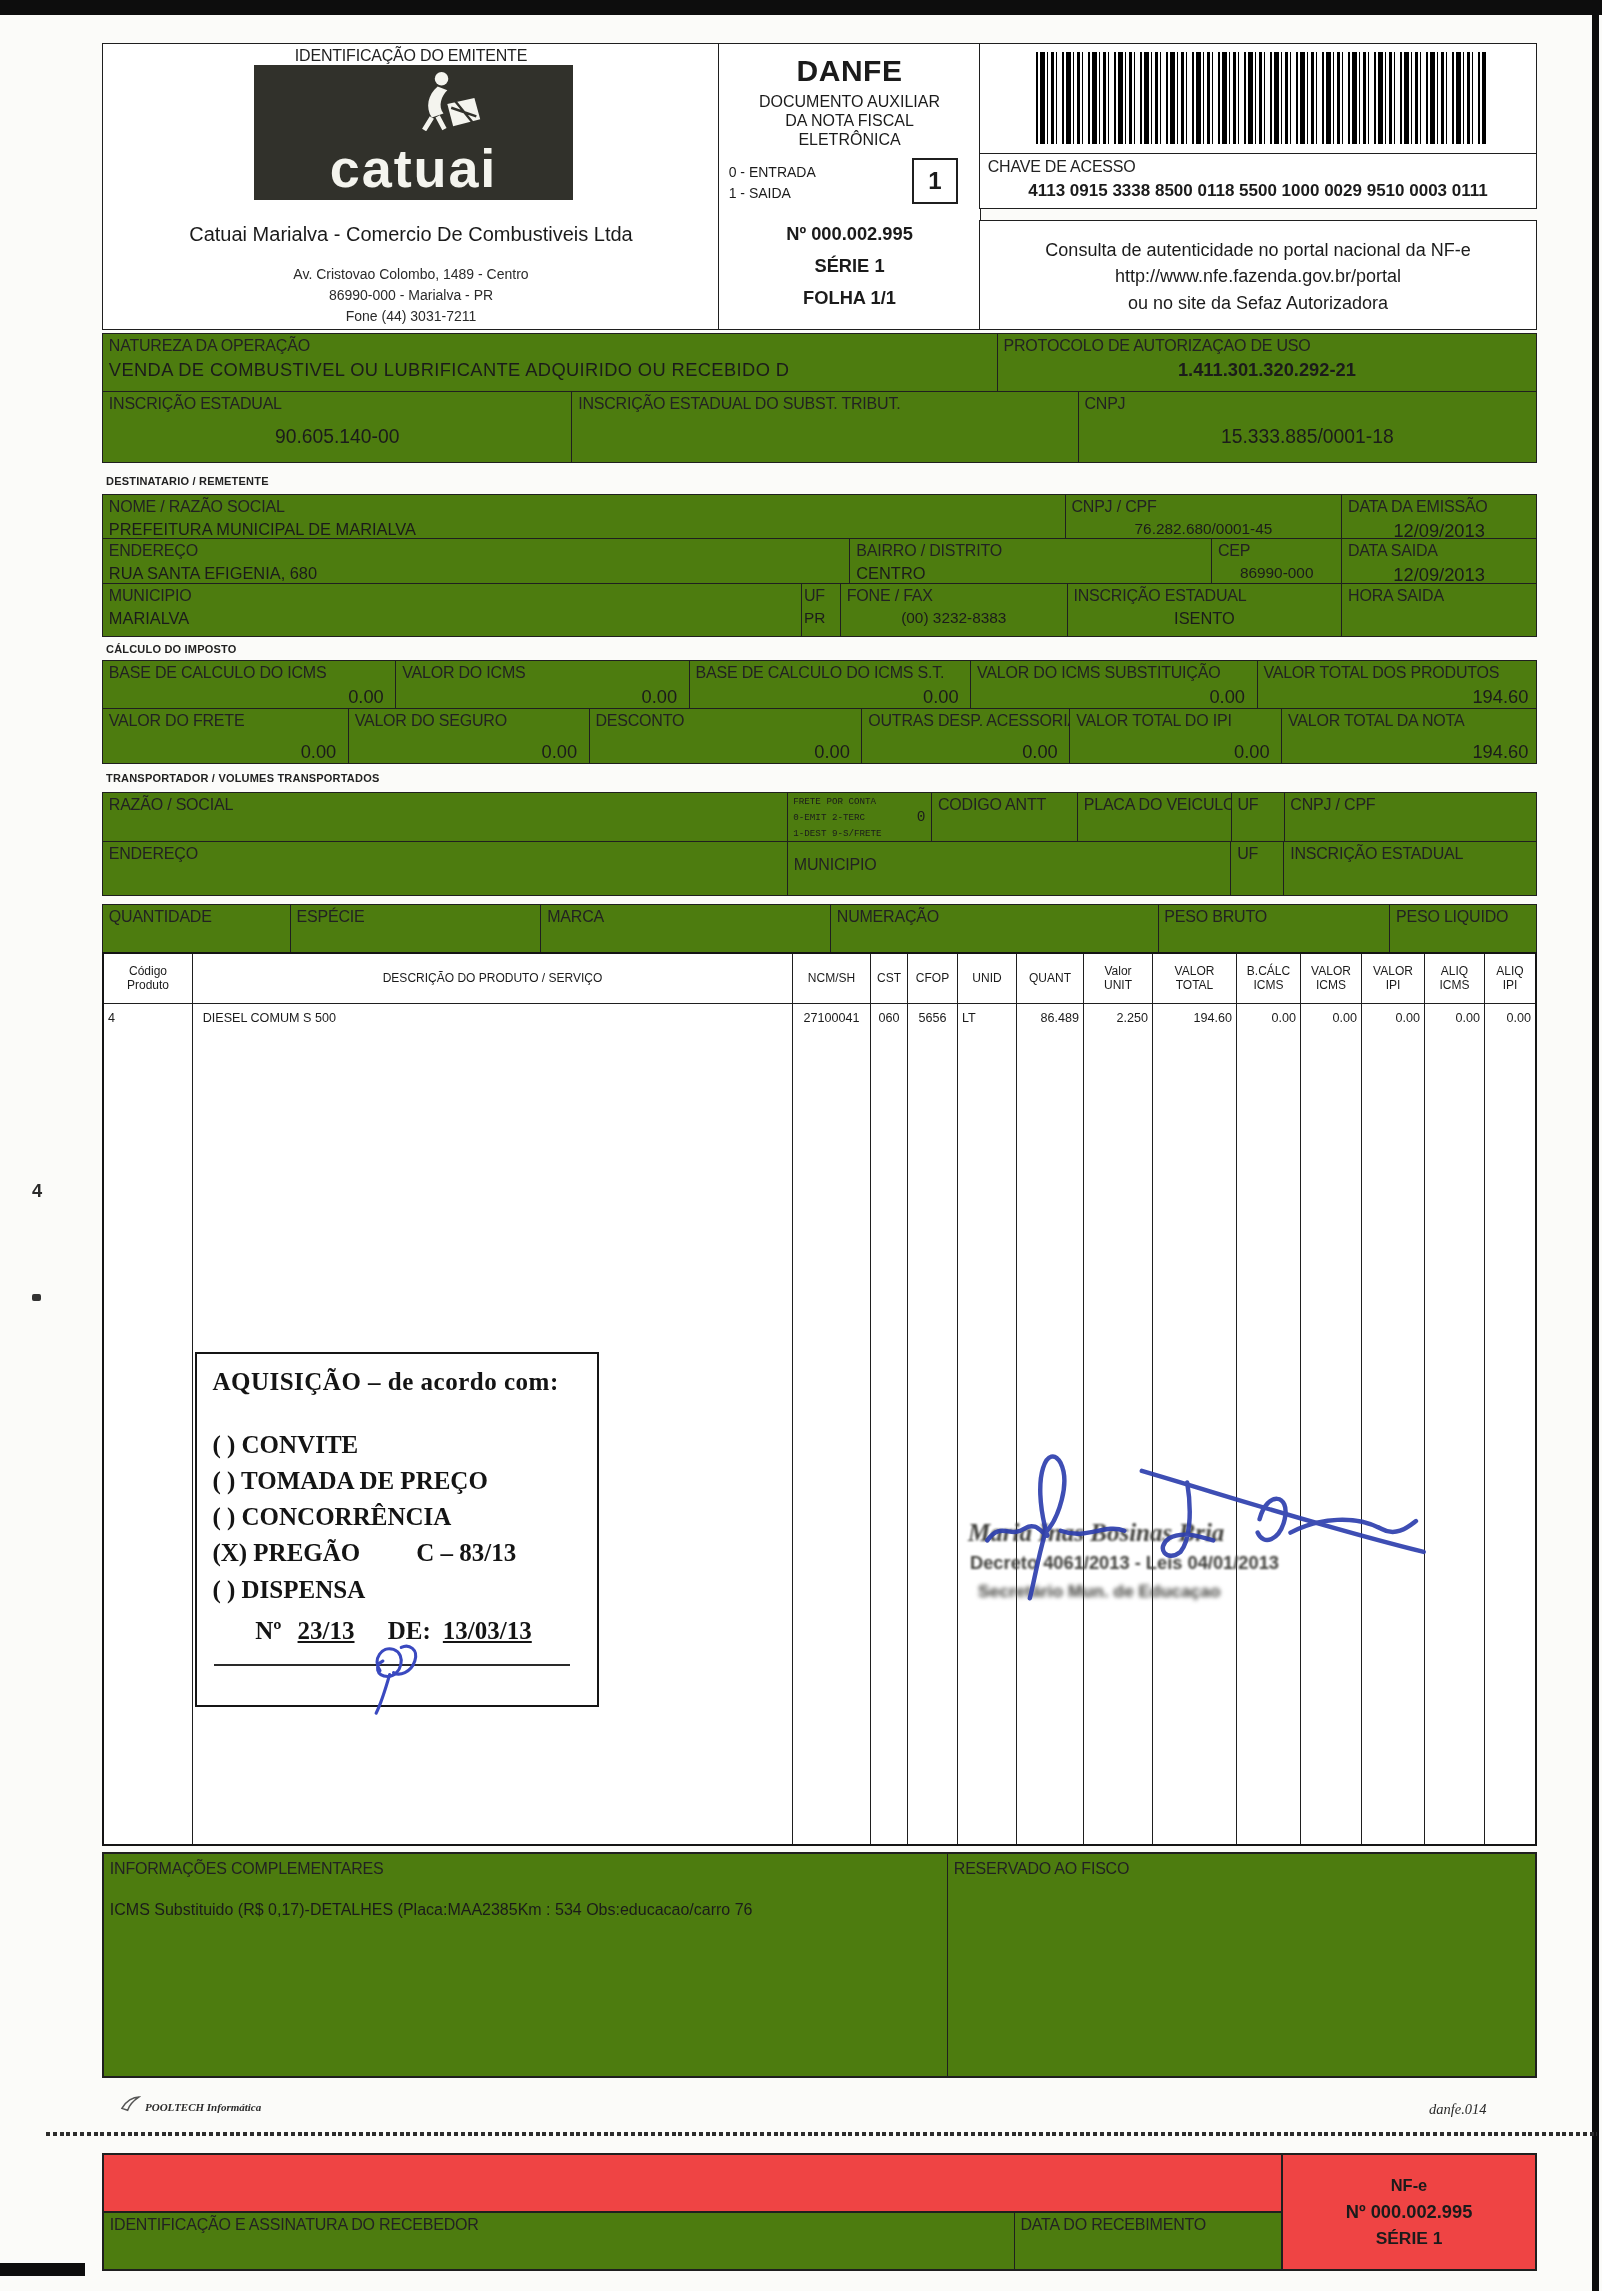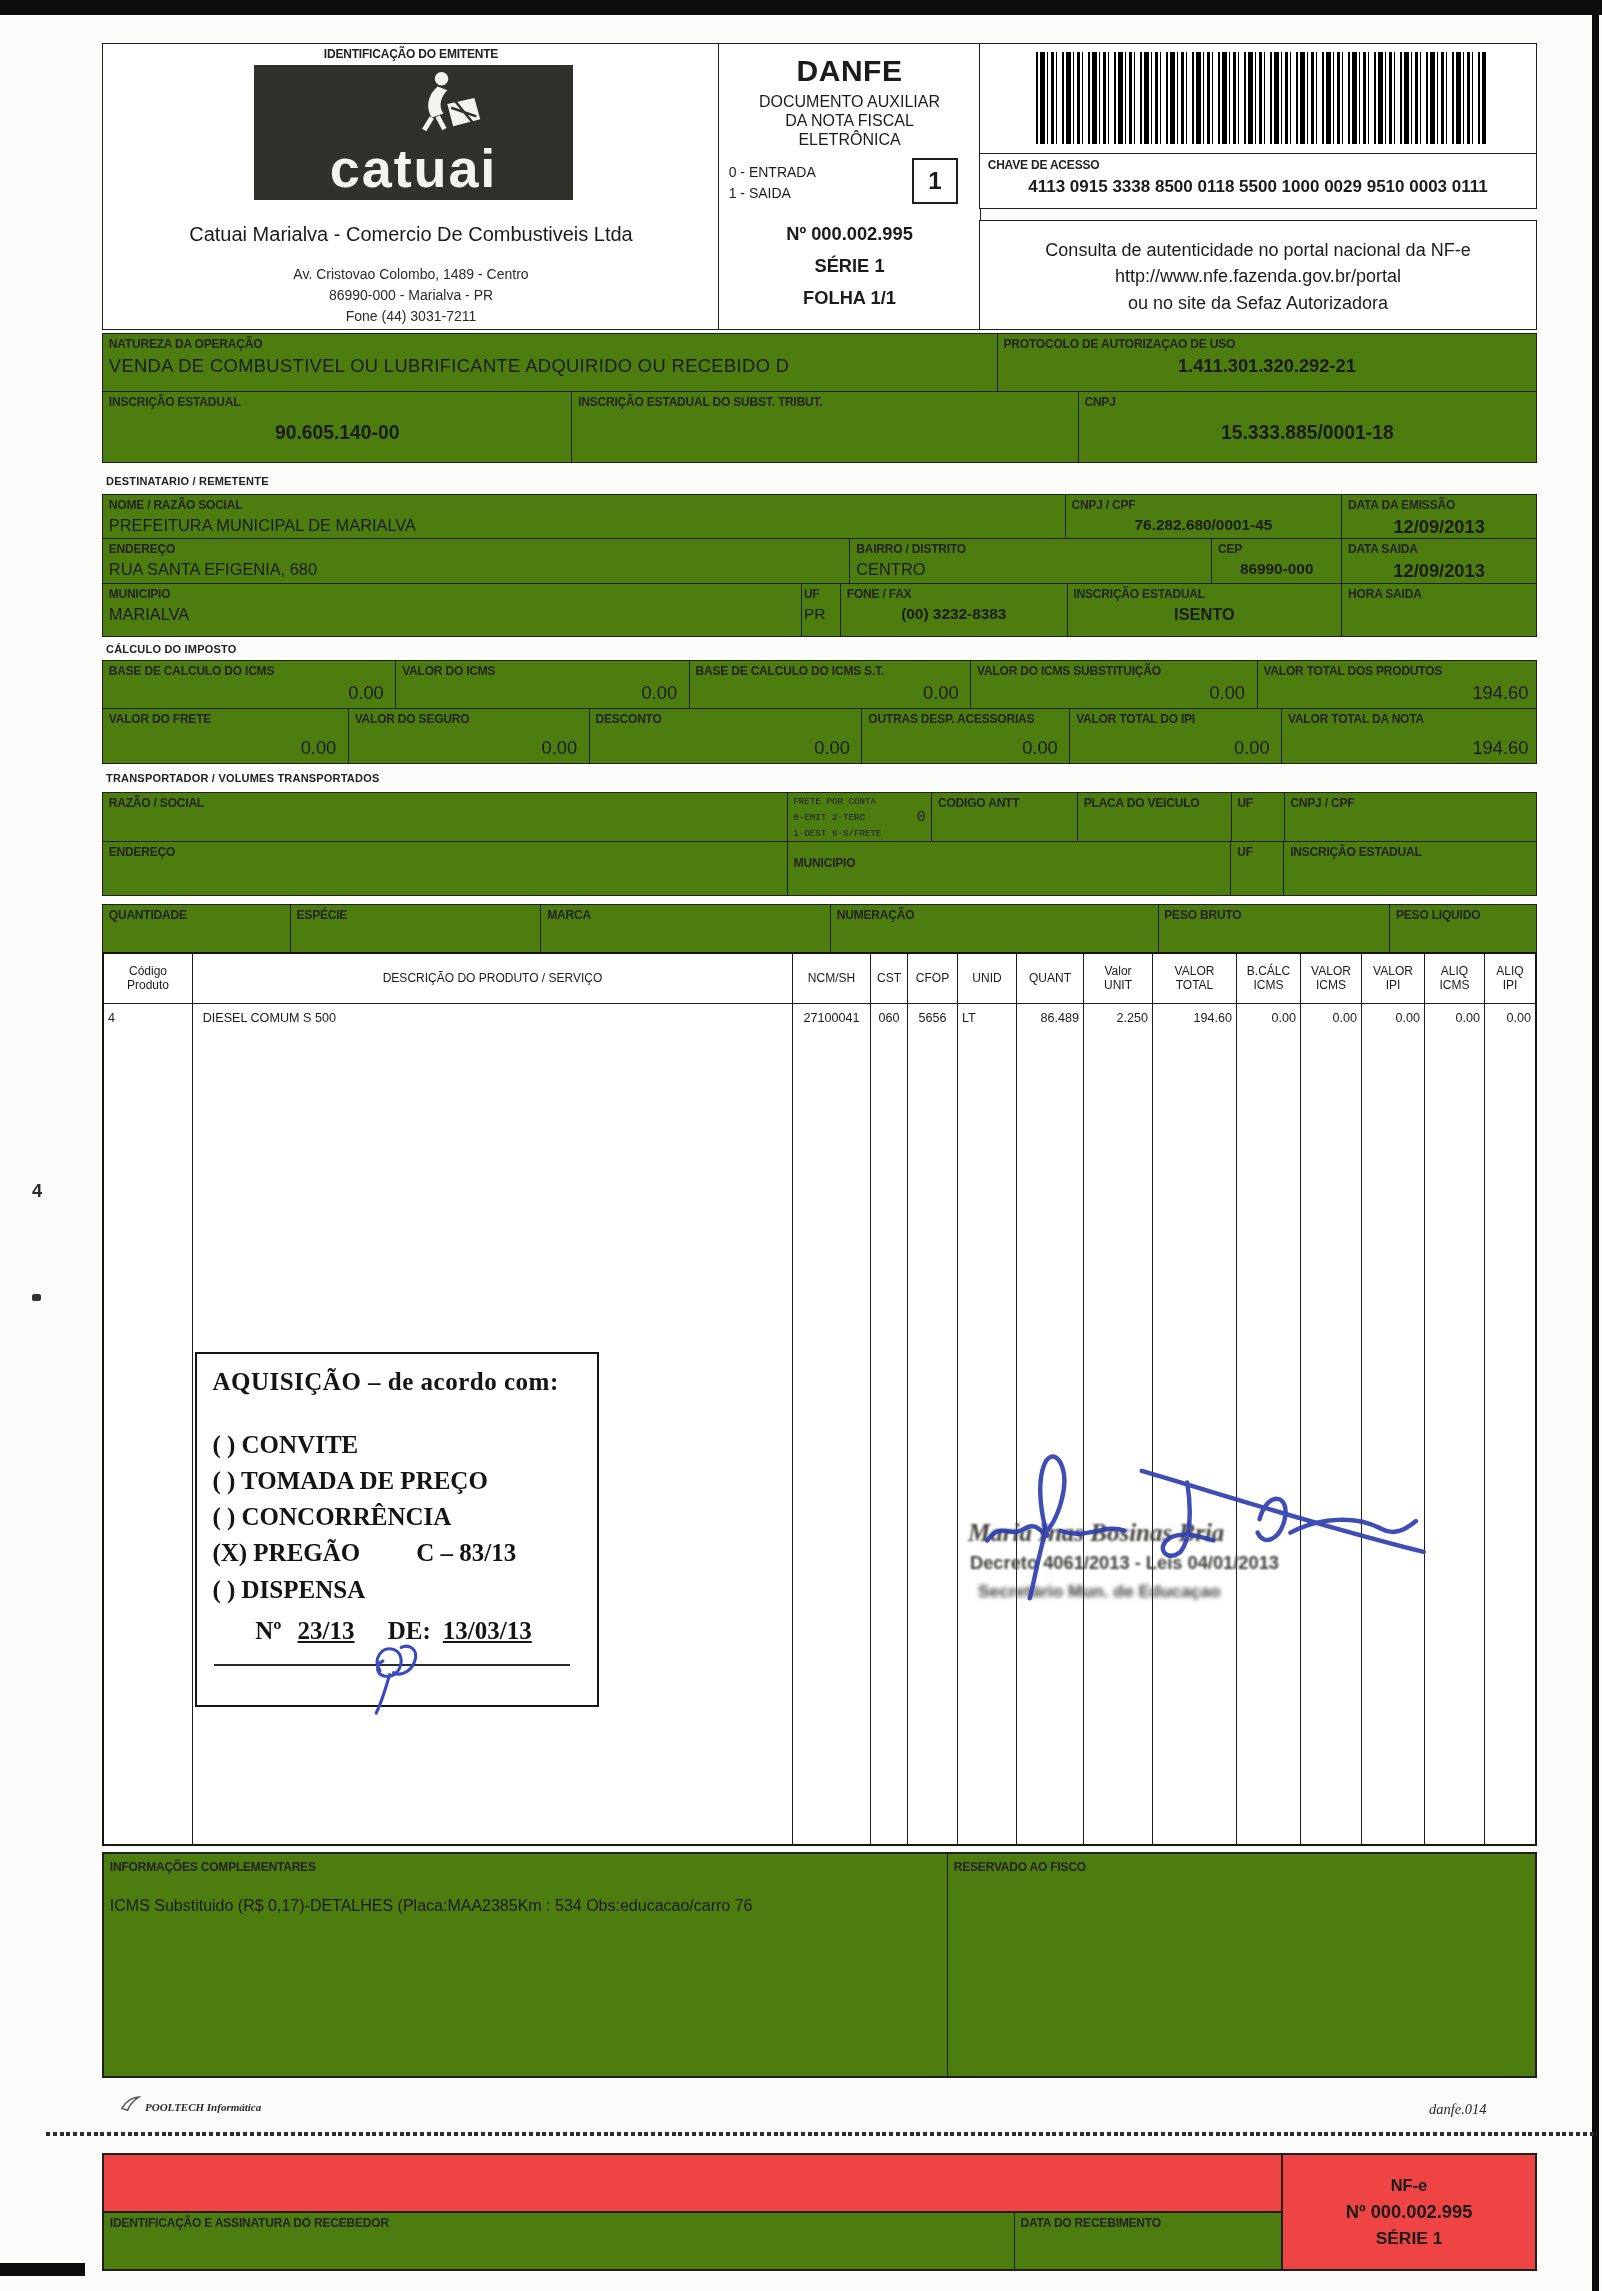--- a/index.html
+++ b/index.html
@@ -4,23 +4,23 @@
 <style>
   html,body{margin:0;padding:0;background:#e8e8e6;}
   .page{position:relative;width:1603px;height:2291px;background:#fbfbf9;overflow:hidden;
         font-family:"Liberation Sans",sans-serif;color:#1b1b1b;}
   
   .art{position:absolute;background:#0d0d0d;}
   
   .row{position:absolute;display:flex;border:1.9px solid #1f1f1f;background:#4d7c0f;box-sizing:border-box;}
   .c{position:relative;box-sizing:border-box;border-left:1.9px solid #1f1f1f;padding:2.9px 5.8px 1.9px 5.8px;overflow:hidden;}
   .c:first-child{border-left:none;}
-  .lbl{font-size:12px;font-weight:bold;letter-spacing:-0.2px;white-space:nowrap;color:#222;}
+  .lbl{font-size:16px;font-weight:normal;letter-spacing:-0.2px;white-space:nowrap;color:#222;}
   .val{font-size:16.4px;margin-top:3.9px;white-space:nowrap;}
-  .val-c{text-align:center;font-weight:bold;}
+  .val-c{text-align:center;}
   .val-r{text-align:right;}
   .secl{position:absolute;font-size:11px;font-weight:bold;color:#222;letter-spacing:0.2px;}
   .box{position:absolute;border:1.9px solid #1f1f1f;background:#ef4444;box-sizing:border-box;}
   
   .hcell{position:absolute;border:1.9px solid #1f1f1f;background:#fff;box-sizing:border-box;}
   .logo{position:absolute;background:#31312b;display:flex;flex-direction:column;align-items:center;justify-content:flex-end;}
   .logo-txt{color:#f4f4ee;font-weight:bold;font-size:54px;letter-spacing:1.9px;line-height:0.9;margin-bottom:7.7px;}
   .danfe-t{font-weight:bold;font-size:30px;text-align:center;letter-spacing:0.5px;}
   .danfe-s{font-size:16px;text-align:center;line-height:1.2;}
   .es{font-size:14px;line-height:1.5;}

